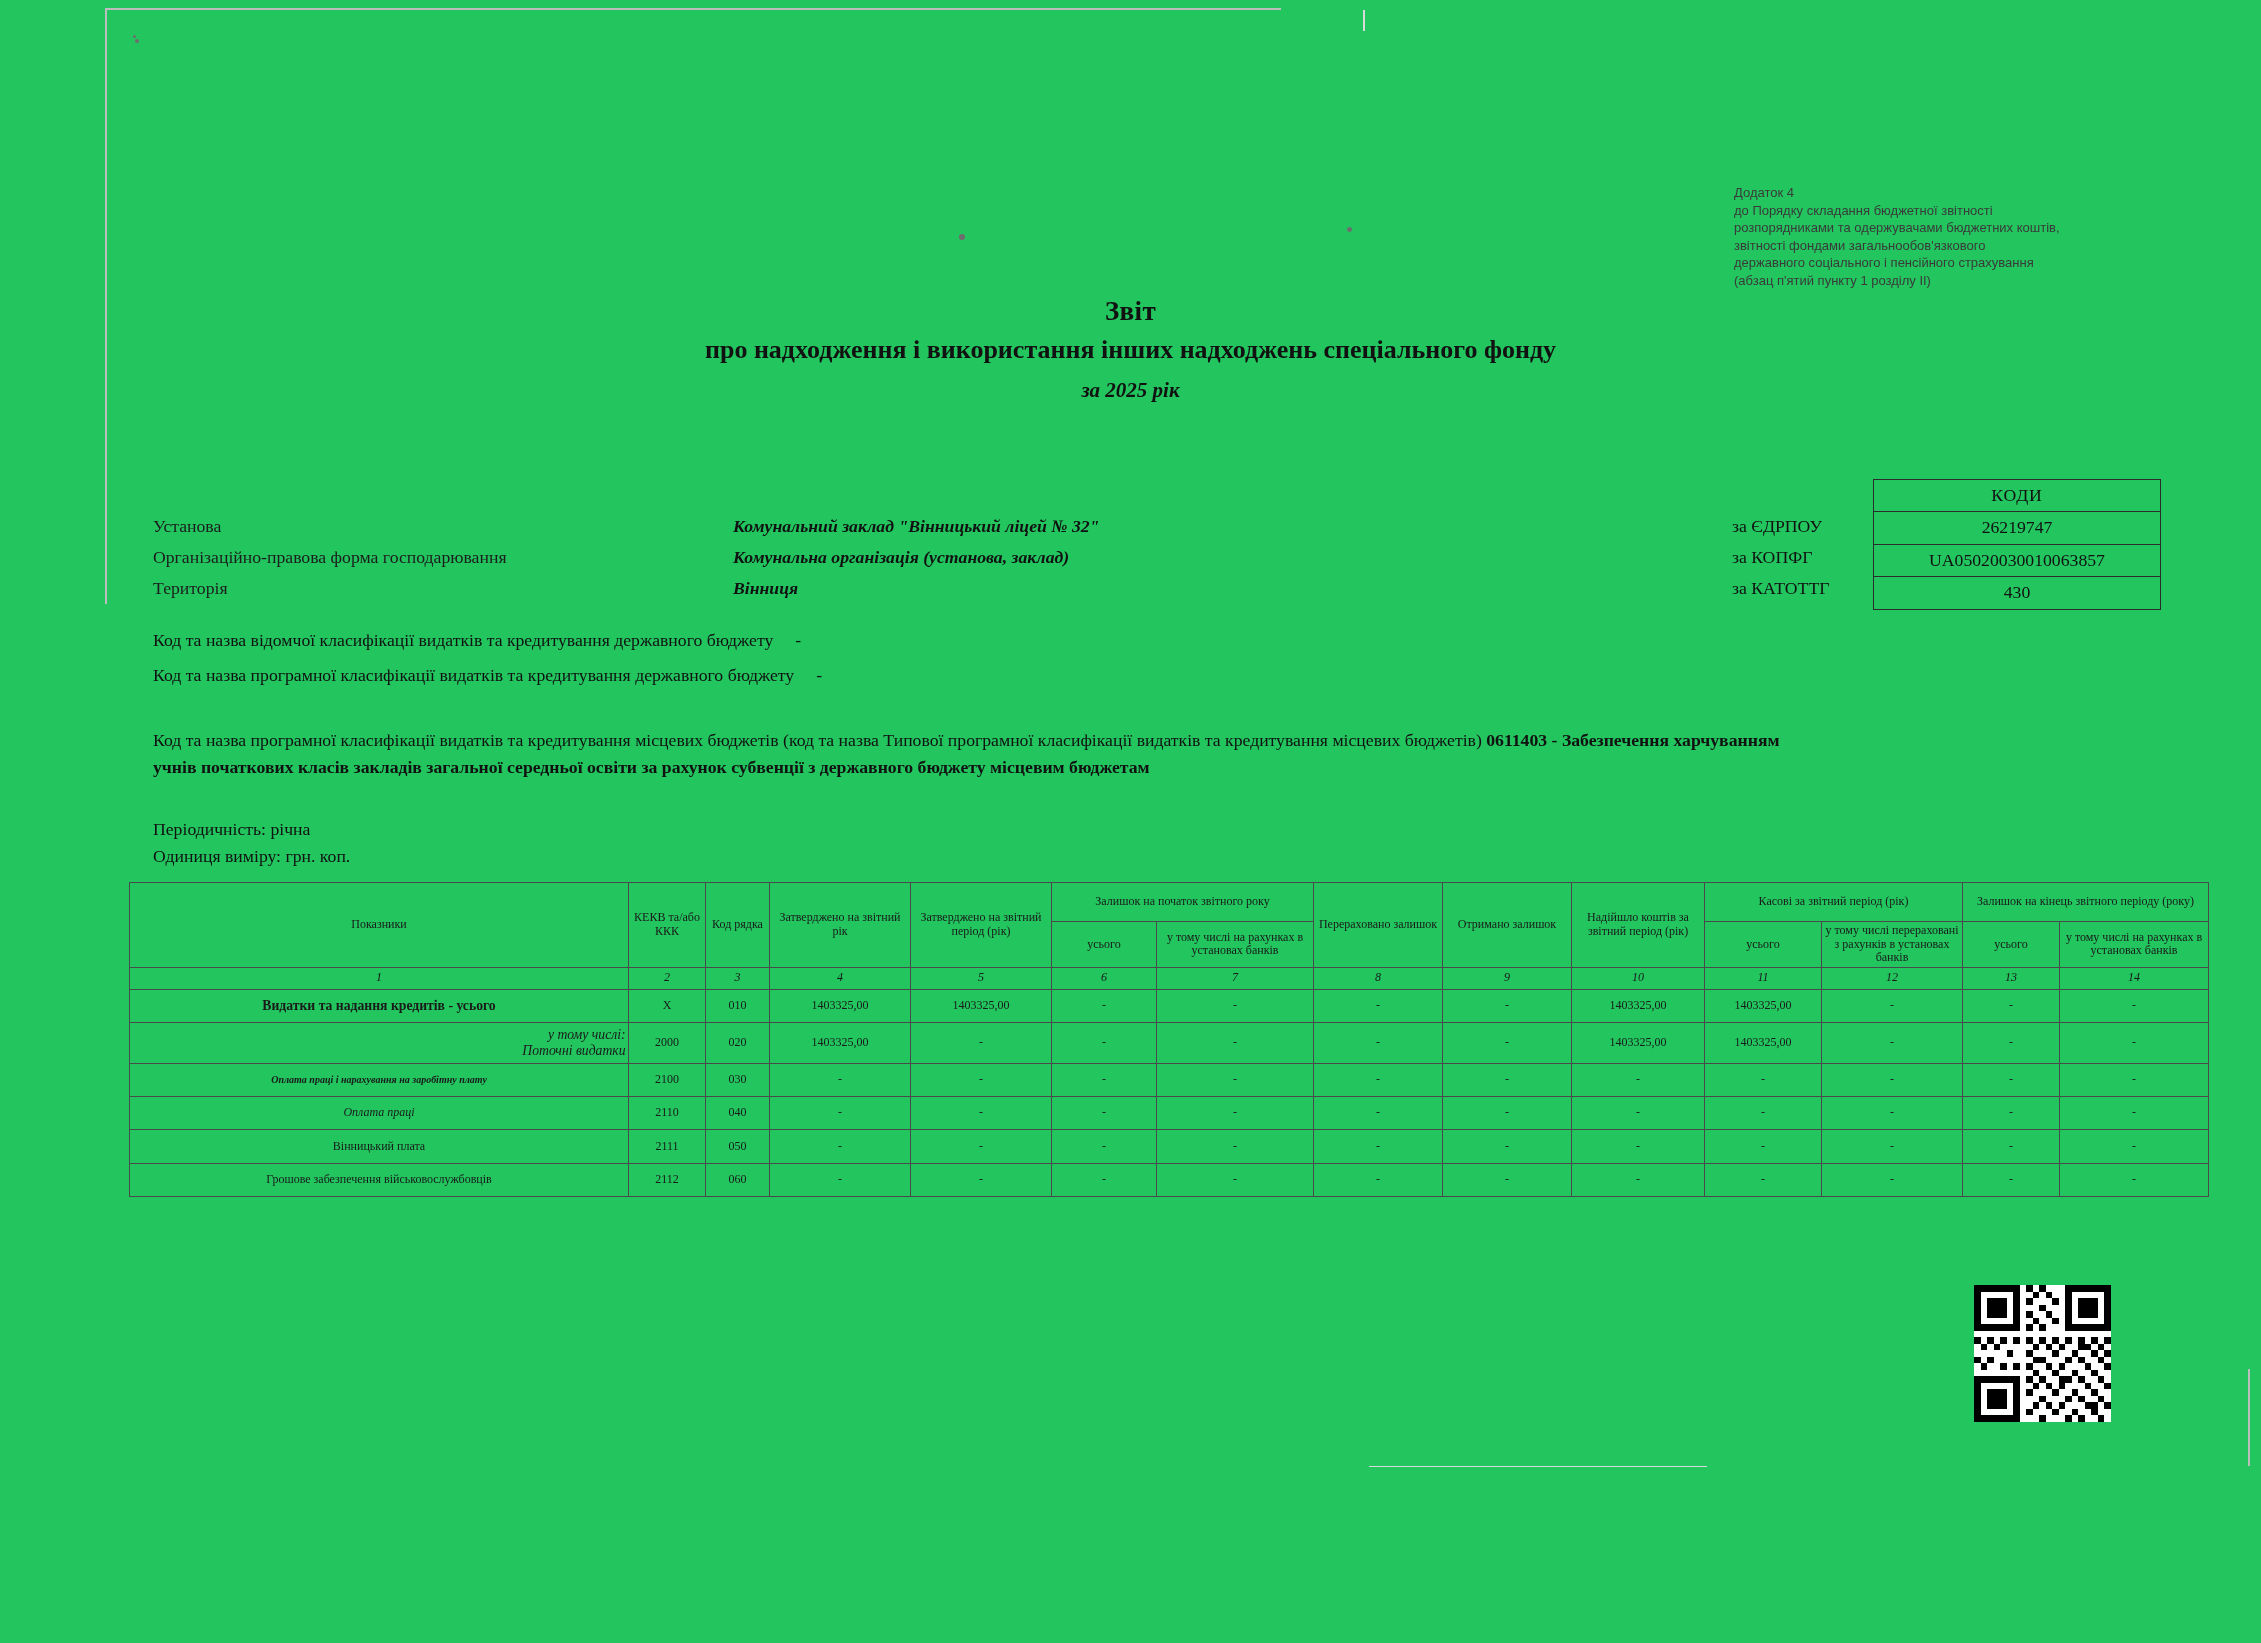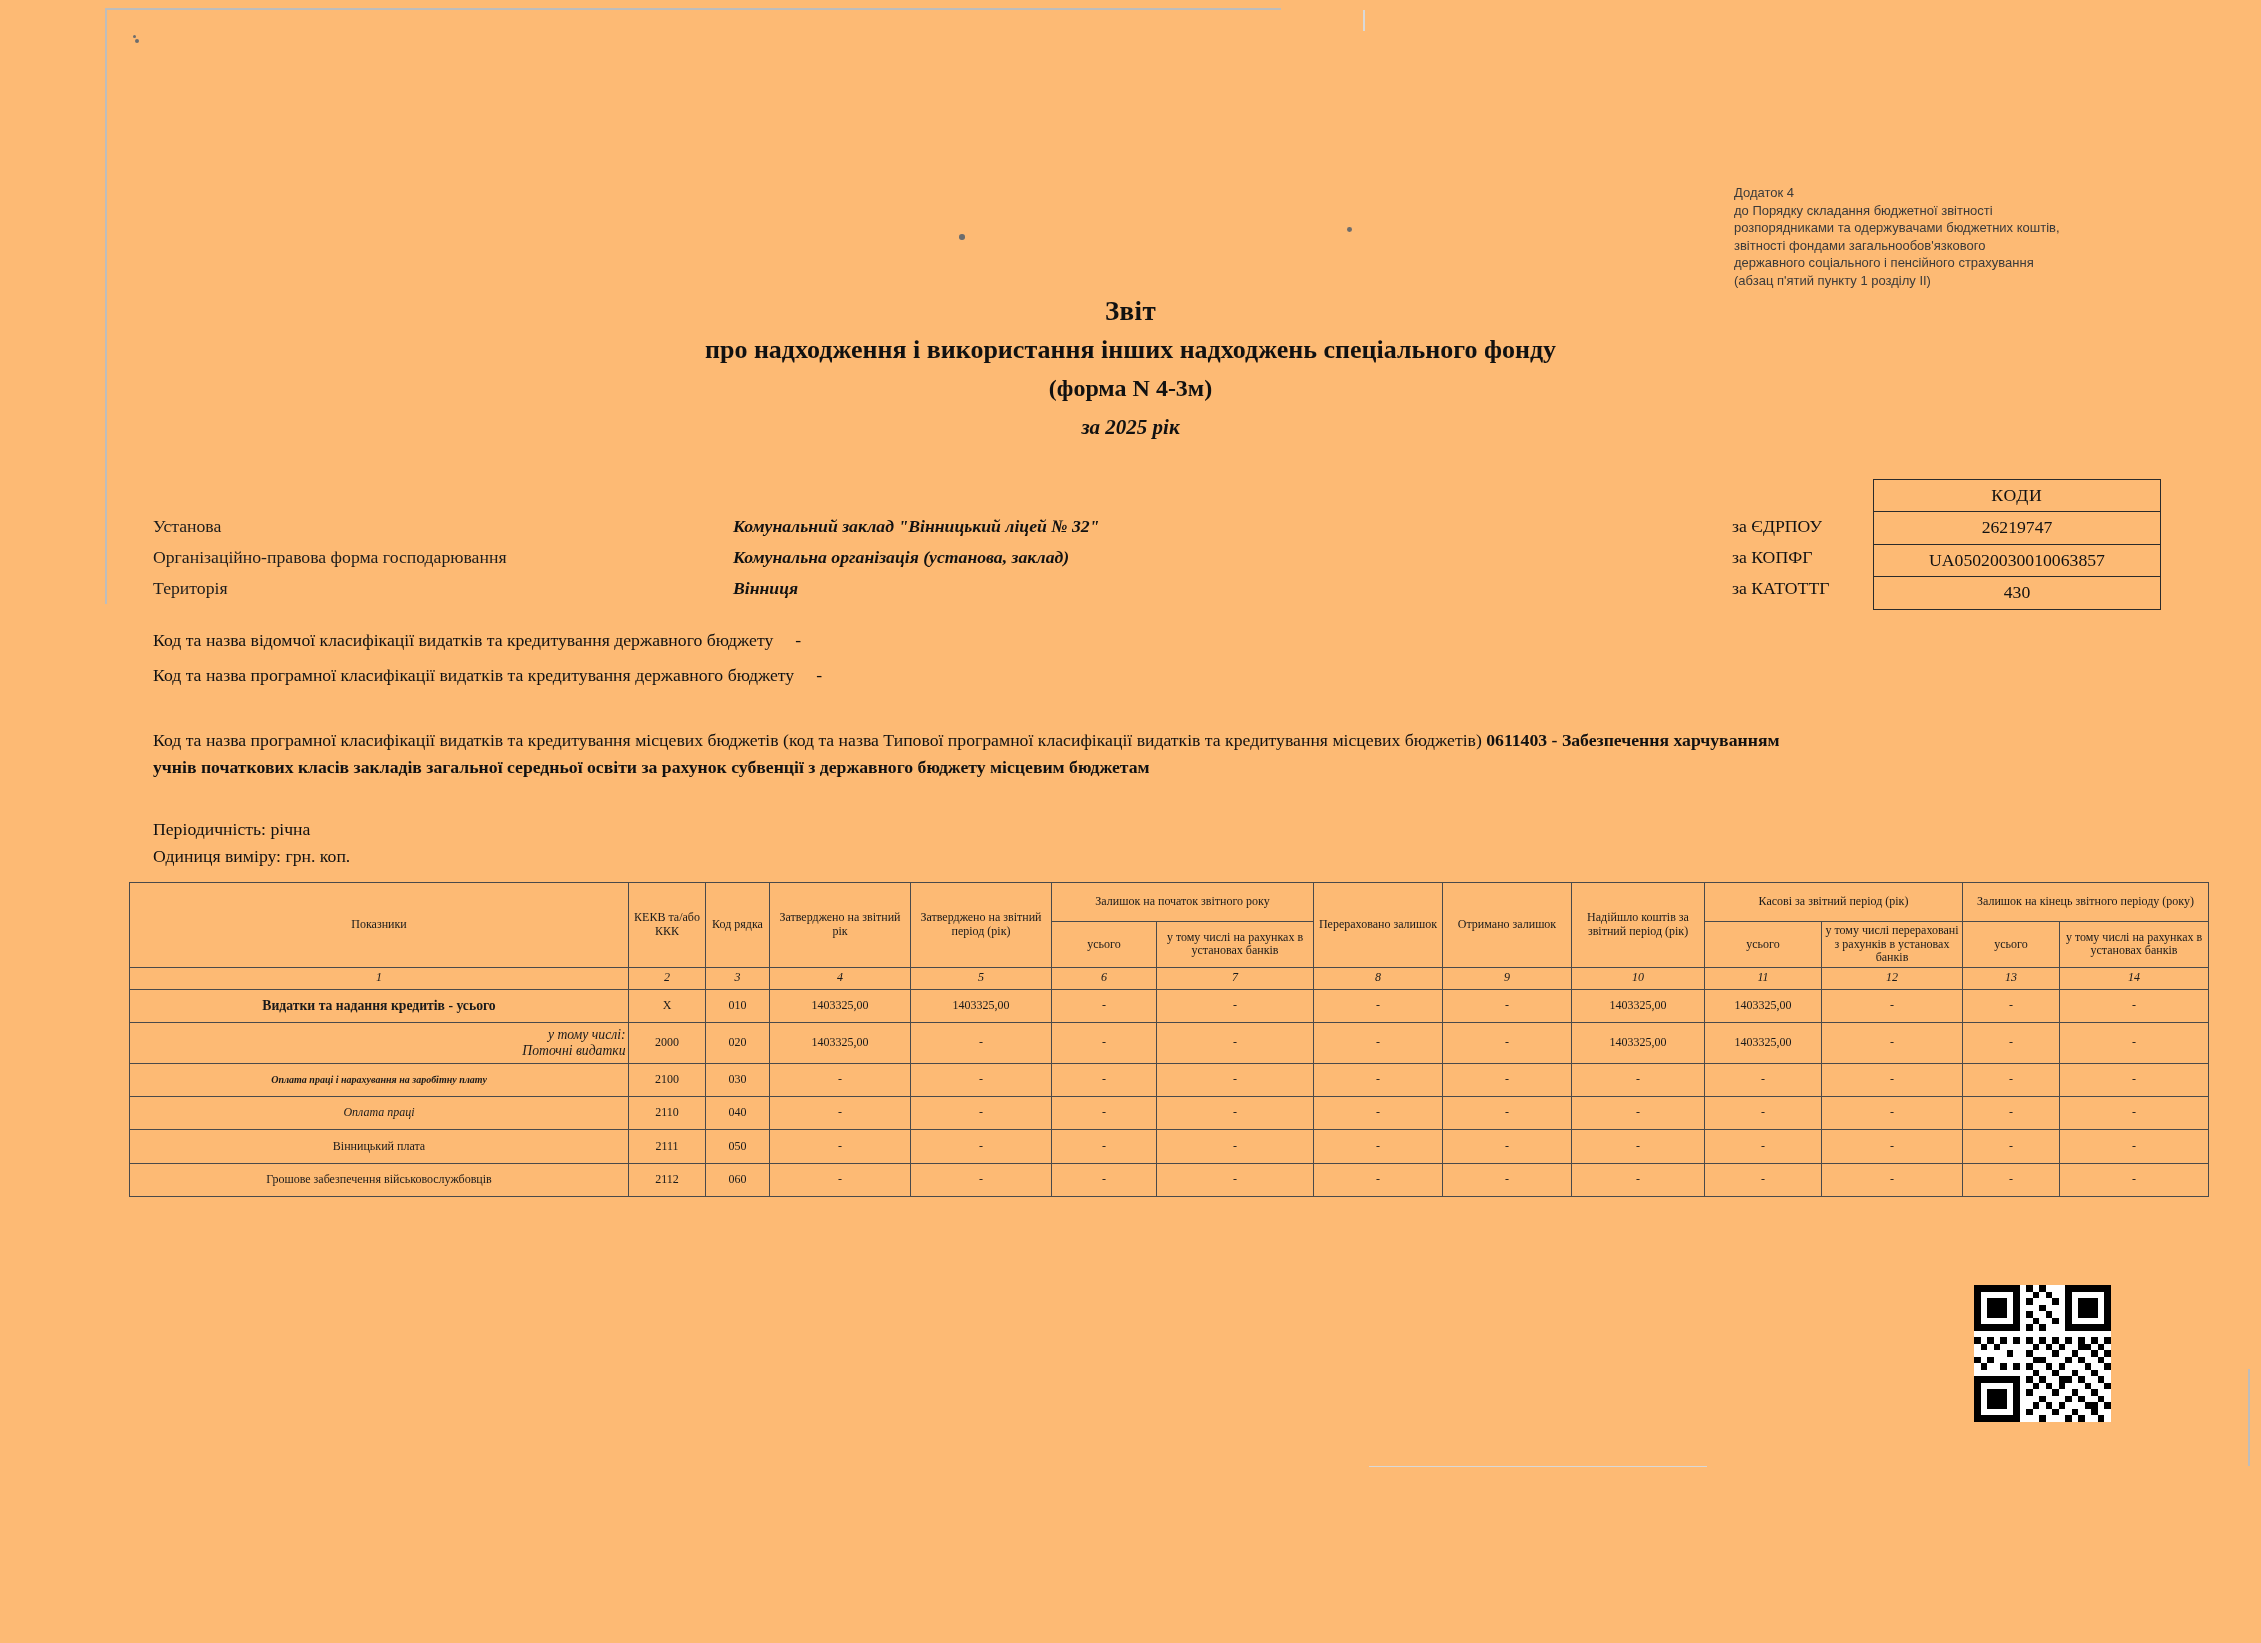--- a/index.html
+++ b/index.html
@@ -15,21 +15,21 @@
     font-family: "Liberation Serif", serif;
     color: #111;
     overflow: hidden;
   }
 
   .page {
     position: absolute;
     left: 0; top: 0;
     width: 2261px;
     height: 1643px;
-    background: #fdba74;
+    background: #22c55e;
   }
 
   
   .scan-line {
     position: absolute;
     background: #d9d9d9;
   }
 
   .speck {
     position: absolute;
@@ -261,21 +261,20 @@
     <div>до Порядку складання бюджетної звітності</div>
     <div>розпорядниками та одержувачами бюджетних коштів,</div>
     <div>звітності фондами загальнообов'язкового</div>
     <div>державного соціального і пенсійного страхування</div>
     <div>(абзац п'ятий пункту 1 розділу II)</div>
   </div>
 
   <div class="title-block">
     <div class="title-line1">Звіт</div>
     <div class="title-line2">про надходження і використання інших надходжень спеціального фонду</div>
-    <div class="title-line3">(форма N 4-3м)</div>
     <div class="title-line4">за 2025 рік</div>
   </div>
 
   <div class="codes-box">
     <div class="codes-head">КОДИ</div>
     <div class="codes-row">26219747</div>
     <div class="codes-row">UA05020030010063857</div>
     <div class="codes-row">430</div>
   </div>
 

